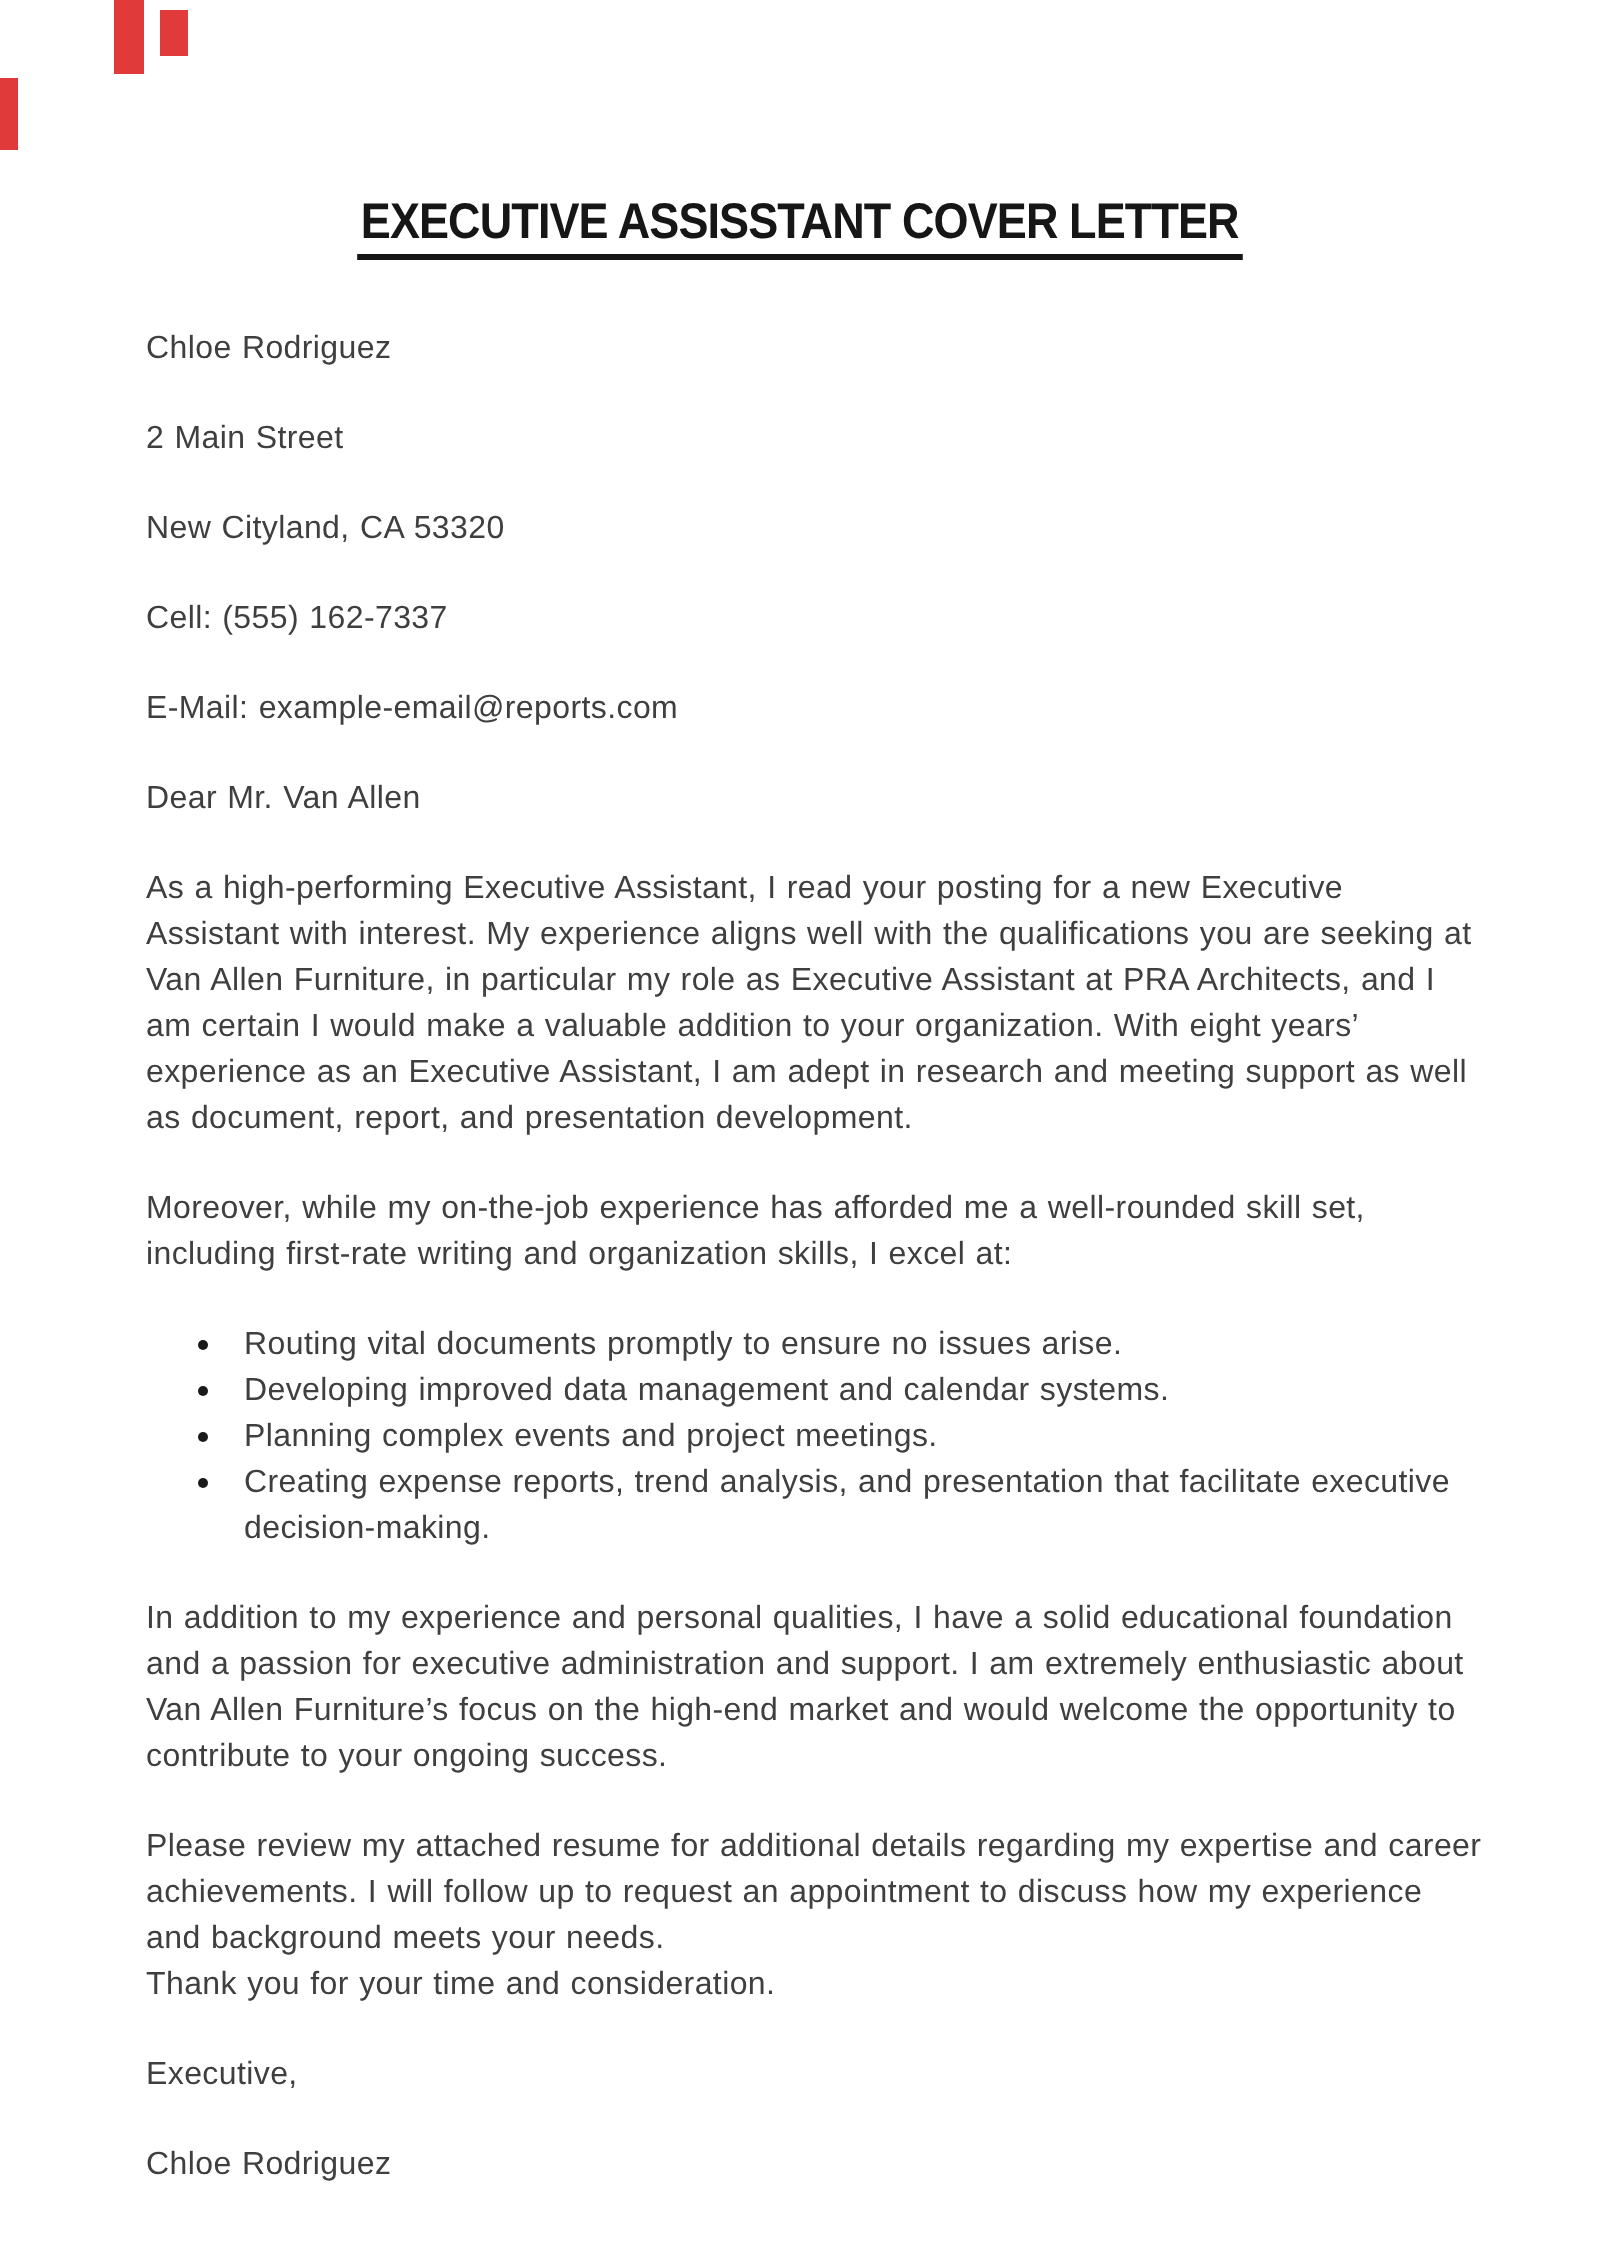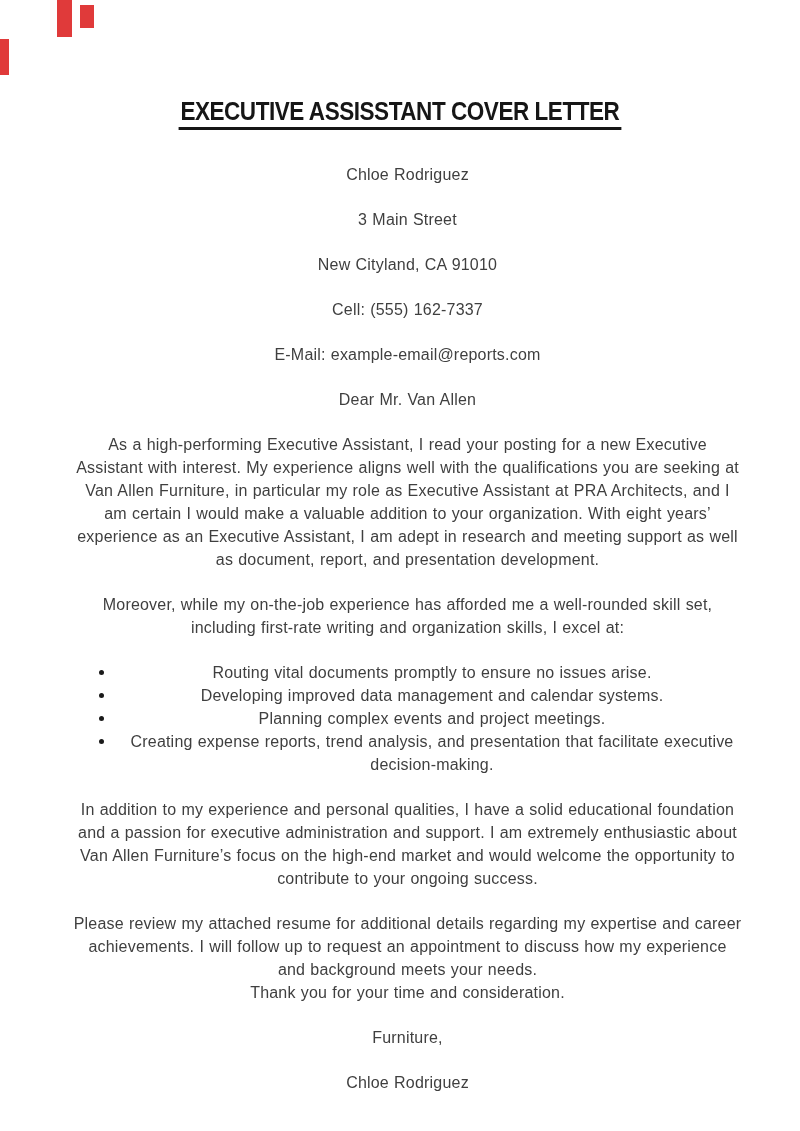--- a/index.html
+++ b/index.html
@@ -41,21 +41,20 @@
     white-space: nowrap;
   }
 
   .content {
     margin: 33px 58px 0 73px;
     font-size: 16px;
     line-height: 23px;
     color: #3f3f3f;
     letter-spacing: 0.2px;
     word-spacing: 0.5px;
-    text-align: center;
   }
   .content p, .sender-block, .skills-list {
     margin: 0 0 22px 0;
   }
   .sender-line { margin: 0; }
   p.tight-bottom { margin-bottom: 0; }
 
   ul.skills-list {
     padding: 0;
     list-style: none;
@@ -83,22 +82,22 @@
   <div class="accent accent-1"></div>
   <div class="accent accent-2"></div>
   <div class="accent accent-3"></div>
 
   <h1 class="title"><span class="title-inner">EXECUTIVE ASSISSTANT COVER LETTER</span></h1>
 
   <div class="content">
 
     <div class="sender-block">
       <p class="sender-line">Chloe Rodriguez</p>
-      <p class="sender-line">3 Main Street</p>
-      <p class="sender-line">New Cityland, CA 91010</p>
+      <p class="sender-line">2 Main Street</p>
+      <p class="sender-line">New Cityland, CA 53320</p>
       <p class="sender-line">Cell: (555) 162-7337</p>
       <p class="sender-line">E-Mail: example-email@reports.com</p>
     </div>
 
     <p>Dear Mr. Van Allen</p>
 
     <p>As a high-performing Executive Assistant, I read your posting for a new Executive Assistant with interest. My experience aligns well with the qualifications you are seeking at Van Allen Furniture, in particular my role as Executive Assistant at PRA Architects, and I am certain I would make a valuable addition to your organization. With eight years’ experience as an Executive Assistant, I am adept in research and meeting support as well as document, report, and presentation development.</p>
 
     <p>Moreover, while my on-the-job experience has afforded me a well-rounded skill set, including first-rate writing and organization skills, I excel at:</p>
 
@@ -107,18 +106,18 @@
       <li>Developing improved data management and calendar systems.</li>
       <li>Planning complex events and project meetings.</li>
       <li>Creating expense reports, trend analysis, and presentation that facilitate executive decision-making.</li>
     </ul>
 
     <p>In addition to my experience and personal qualities, I have a solid educational foundation and a passion for executive administration and support. I am extremely enthusiastic about Van Allen Furniture’s focus on the high-end market and would welcome the opportunity to contribute to your ongoing success.</p>
 
     <p class="tight-bottom">Please review my attached resume for additional details regarding my expertise and career achievements. I will follow up to request an appointment to discuss how my experience and background meets your needs.</p>
     <p>Thank you for your time and consideration.</p>
 
-    <p>Furniture,</p>
+    <p>Executive,</p>
 
     <p>Chloe Rodriguez</p>
 
   </div>
 </div>
 
 </body></html>

